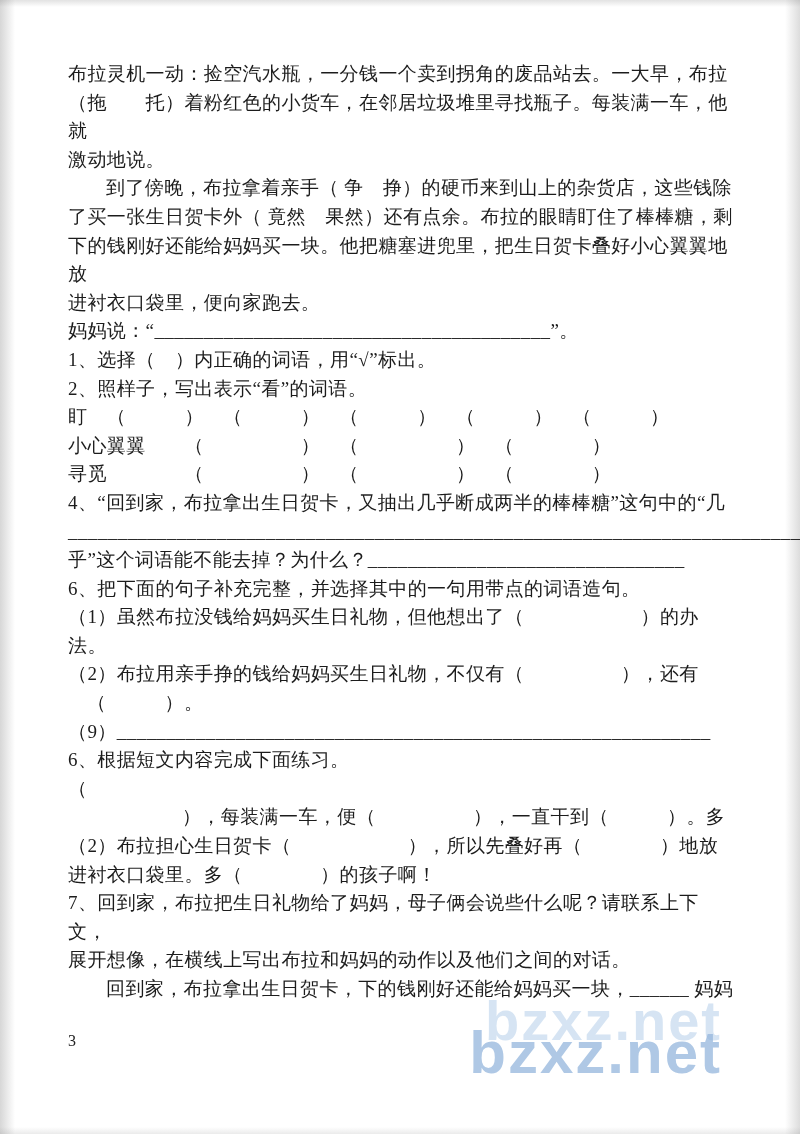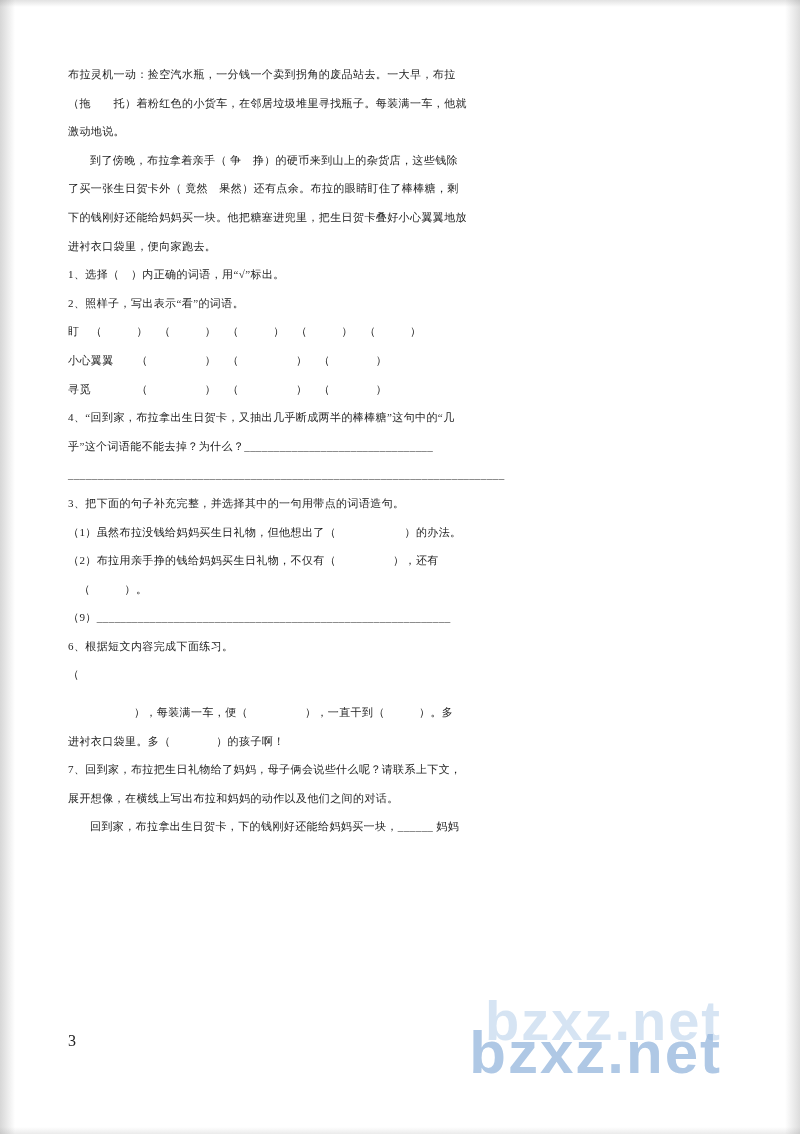--- a/index.html
+++ b/index.html
@@ -21,29 +21,29 @@
       linear-gradient(0deg,   rgba(110,110,110,0.14) 0px, rgba(255,255,255,0) 7px),
       #ffffff;
   }
   .content {
     position: absolute;
     left: 68px;
     top: 60px;
     width: 668px;
   }
   .line {
-    font-size: 11px;
+    font-size: 19px;
     line-height: 28.6px;
     letter-spacing: 0.4px;
     white-space: pre-wrap;
     min-height: 28.6px;
   }
   .ind1 { text-indent: 1em; }
   .ind2 { text-indent: 2em; }
-  .ind6 { text-indent: 6em; margin-top: 9px; }
+  .ind6 { text-indent: 6em; }
   .page-number {
     position: absolute;
     left: 68px;
     top: 1032px;
     font-size: 16px;
     color: #222222;
   }
   .watermark, .watermark-echo {
     position: absolute;
     right: 78px;
@@ -70,36 +70,38 @@
 <div class="page">
 
   <div class="content">
     <div class="line">布拉灵机一动：捡空汽水瓶，一分钱一个卖到拐角的废品站去。一大早，布拉</div>
     <div class="line">（拖　　托）着粉红色的小货车，在邻居垃圾堆里寻找瓶子。每装满一车，他就</div>
     <div class="line">激动地说。</div>
     <div class="line ind2">到了傍晚，布拉拿着亲手（ 争　挣）的硬币来到山上的杂货店，这些钱除</div>
     <div class="line">了买一张生日贺卡外（ 竟然　果然）还有点余。布拉的眼睛盯住了棒棒糖，剩</div>
     <div class="line">下的钱刚好还能给妈妈买一块。他把糖塞进兜里，把生日贺卡叠好小心翼翼地放</div>
     <div class="line">进衬衣口袋里，便向家跑去。</div>
+    <div class="line">妈妈说：“________________________________________”。</div>
     <div class="line">1、选择（　）内正确的词语，用“√”标出。</div>
     <div class="line">2、照样子，写出表示“看”的词语。</div>
     <div class="line">盯　（　　　）　（　　　）　（　　　）　（　　　）　（　　　）</div>
     <div class="line">小心翼翼　　（　　　　　）　（　　　　　）　（　　　　）</div>
     <div class="line">寻觅　　　　（　　　　　）　（　　　　　）　（　　　　）</div>
     <div class="line">4、“回到家，布拉拿出生日贺卡，又抽出几乎断成两半的棒棒糖”这句中的“几</div>
+    <div class="line">__________________________________________________________________________</div>
     <div class="line">乎”这个词语能不能去掉？为什么？________________________________</div>
-    <div class="line">__________________________________________________________________________</div>
-    <div class="line">3、把下面的句子补充完整，并选择其中的一句用带点的词语造句。</div>
+    <div class="line">6、把下面的句子补充完整，并选择其中的一句用带点的词语造句。</div>
     <div class="line">（1）虽然布拉没钱给妈妈买生日礼物，但他想出了（　　　　　　）的办法。</div>
     <div class="line">（2）布拉用亲手挣的钱给妈妈买生日礼物，不仅有（　　　　　），还有</div>
     <div class="line ind1">（　　　）。</div>
     <div class="line">（9）____________________________________________________________</div>
     <div class="line">6、根据短文内容完成下面练习。</div>
     <div class="line">（</div>
     <div class="line ind6">），每装满一车，便（　　　　　），一直干到（　　　）。多</div>
+    <div class="line">（2）布拉担心生日贺卡（　　　　　　），所以先叠好再（　　　　）地放</div>
     <div class="line">进衬衣口袋里。多（　　　　）的孩子啊！</div>
     <div class="line">7、回到家，布拉把生日礼物给了妈妈，母子俩会说些什么呢？请联系上下文，</div>
     <div class="line">展开想像，在横线上写出布拉和妈妈的动作以及他们之间的对话。</div>
     <div class="line ind2">回到家，布拉拿出生日贺卡，下的钱刚好还能给妈妈买一块，______ 妈妈</div>
   </div>
 
   <div class="watermark-echo">bzxz.net</div>
   <div class="watermark">bzxz.net</div>
   <div class="page-number">3</div>
 

